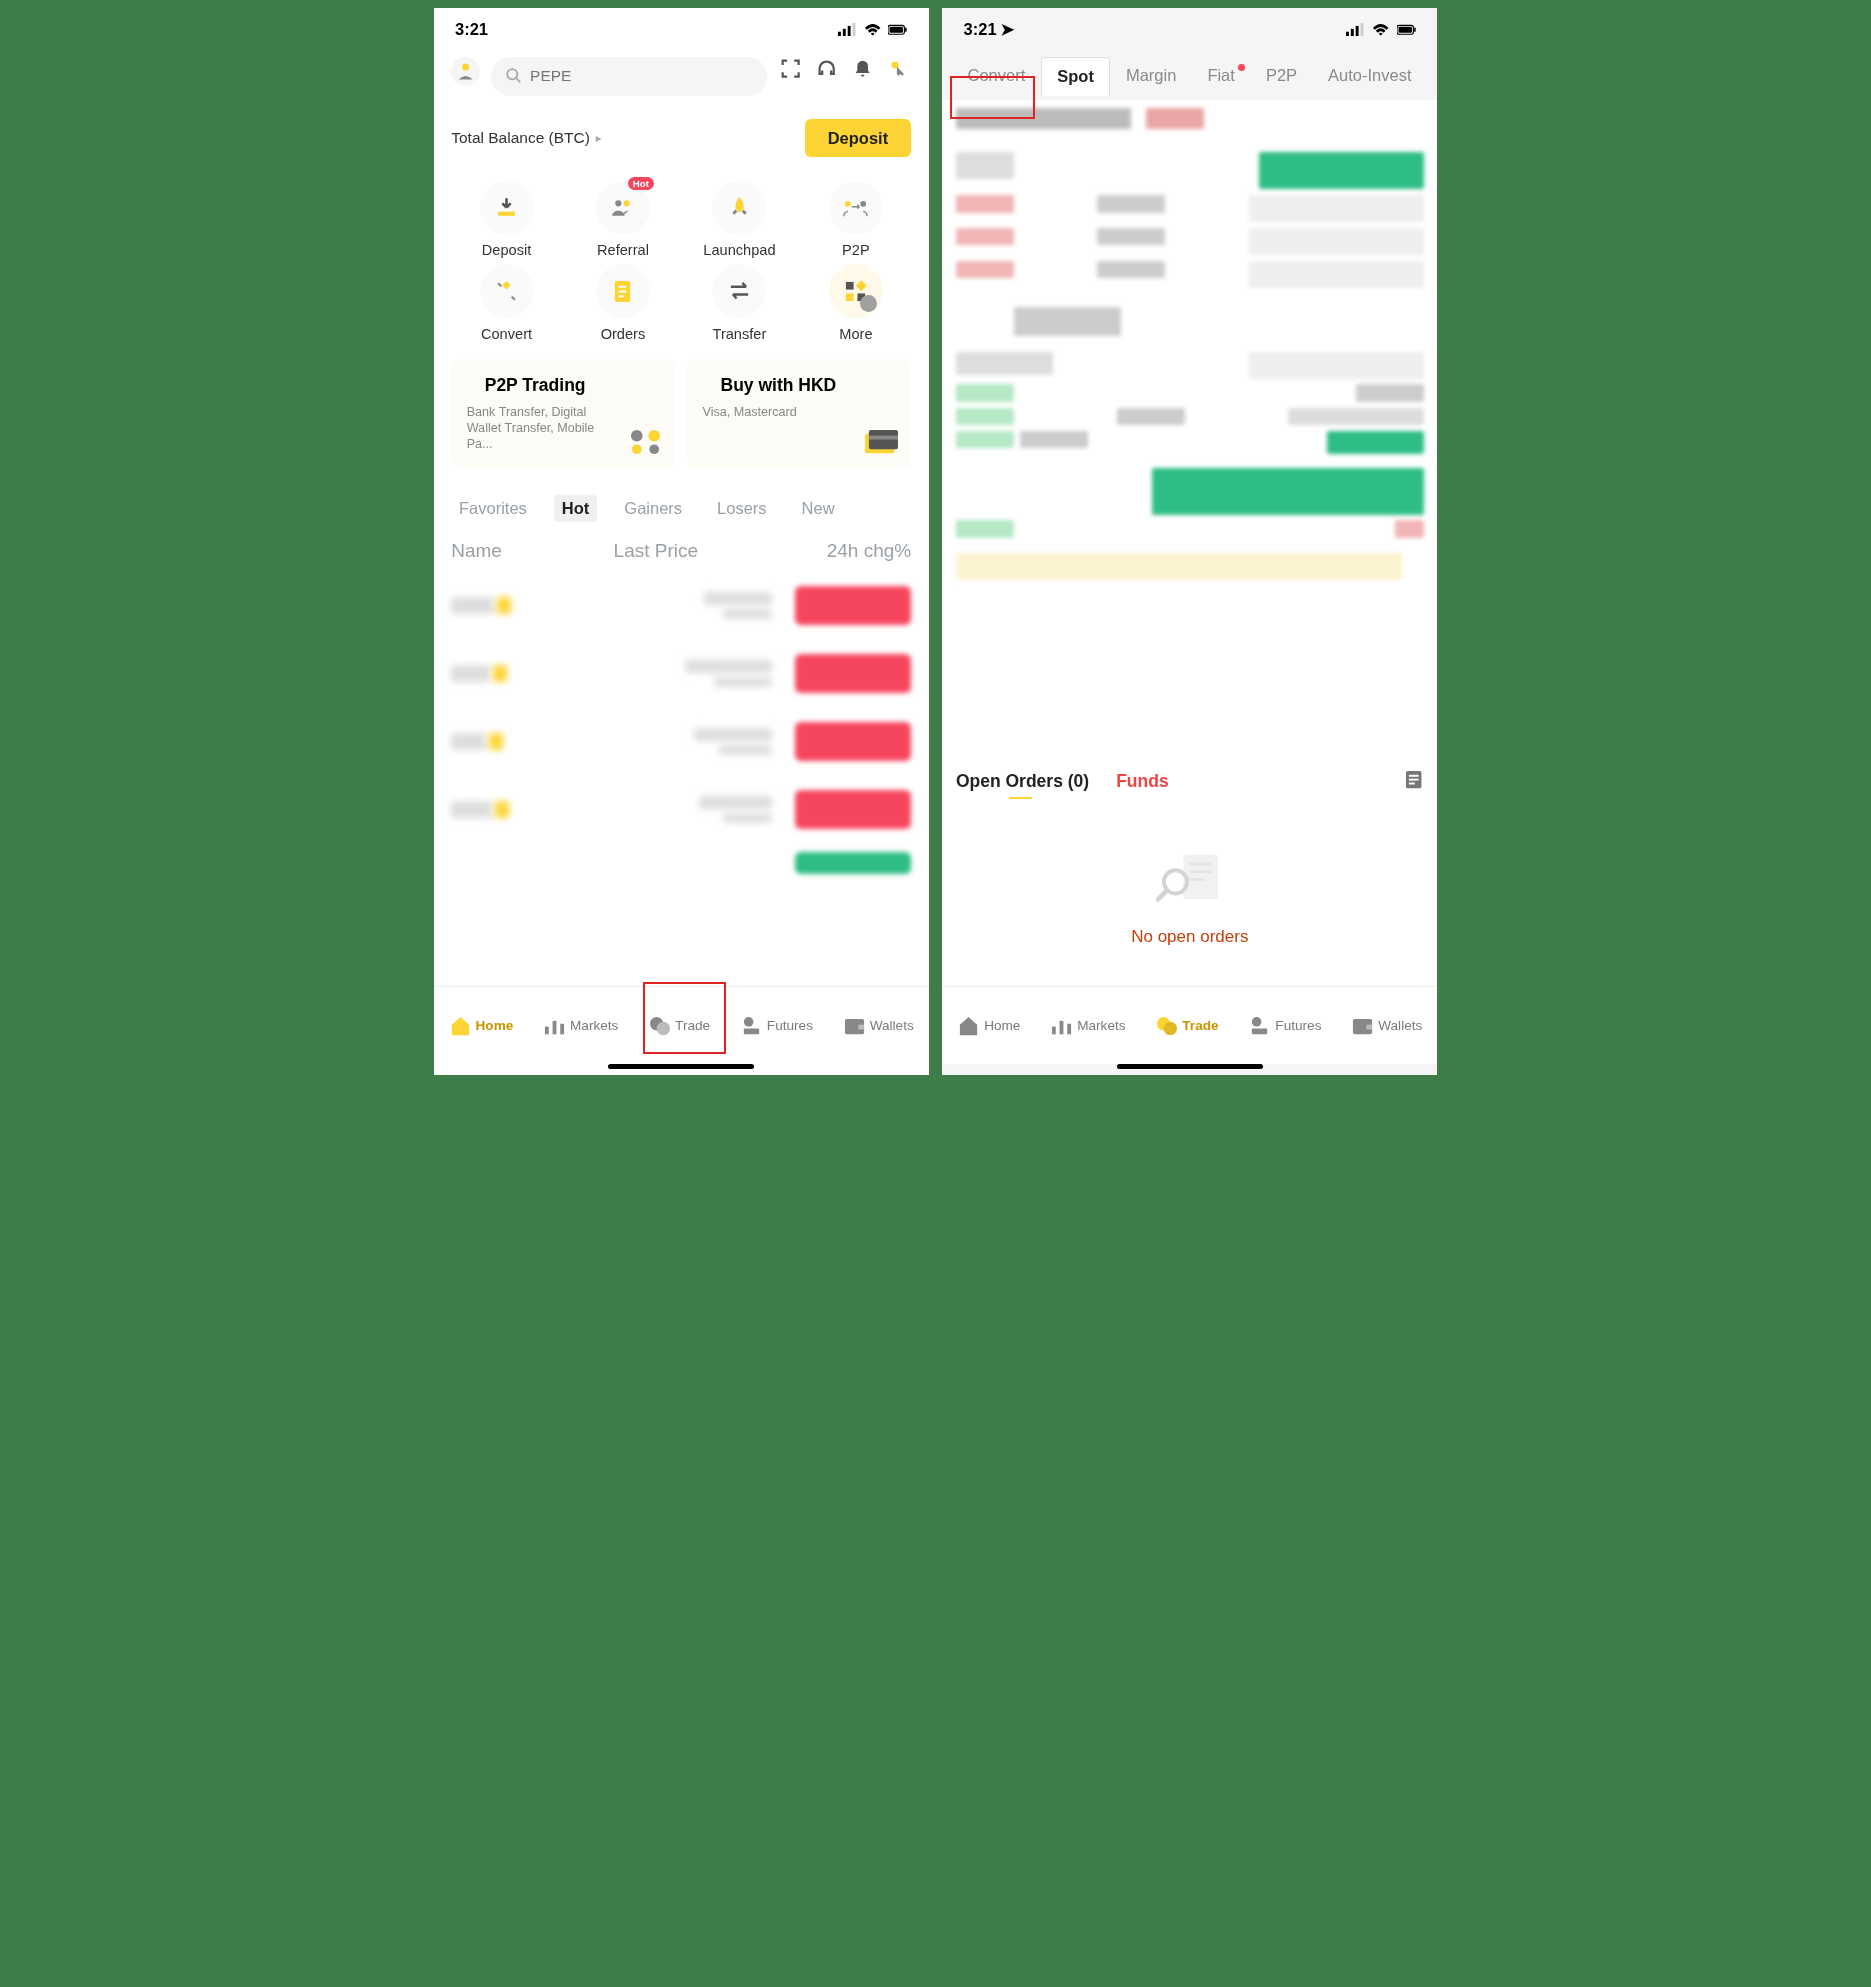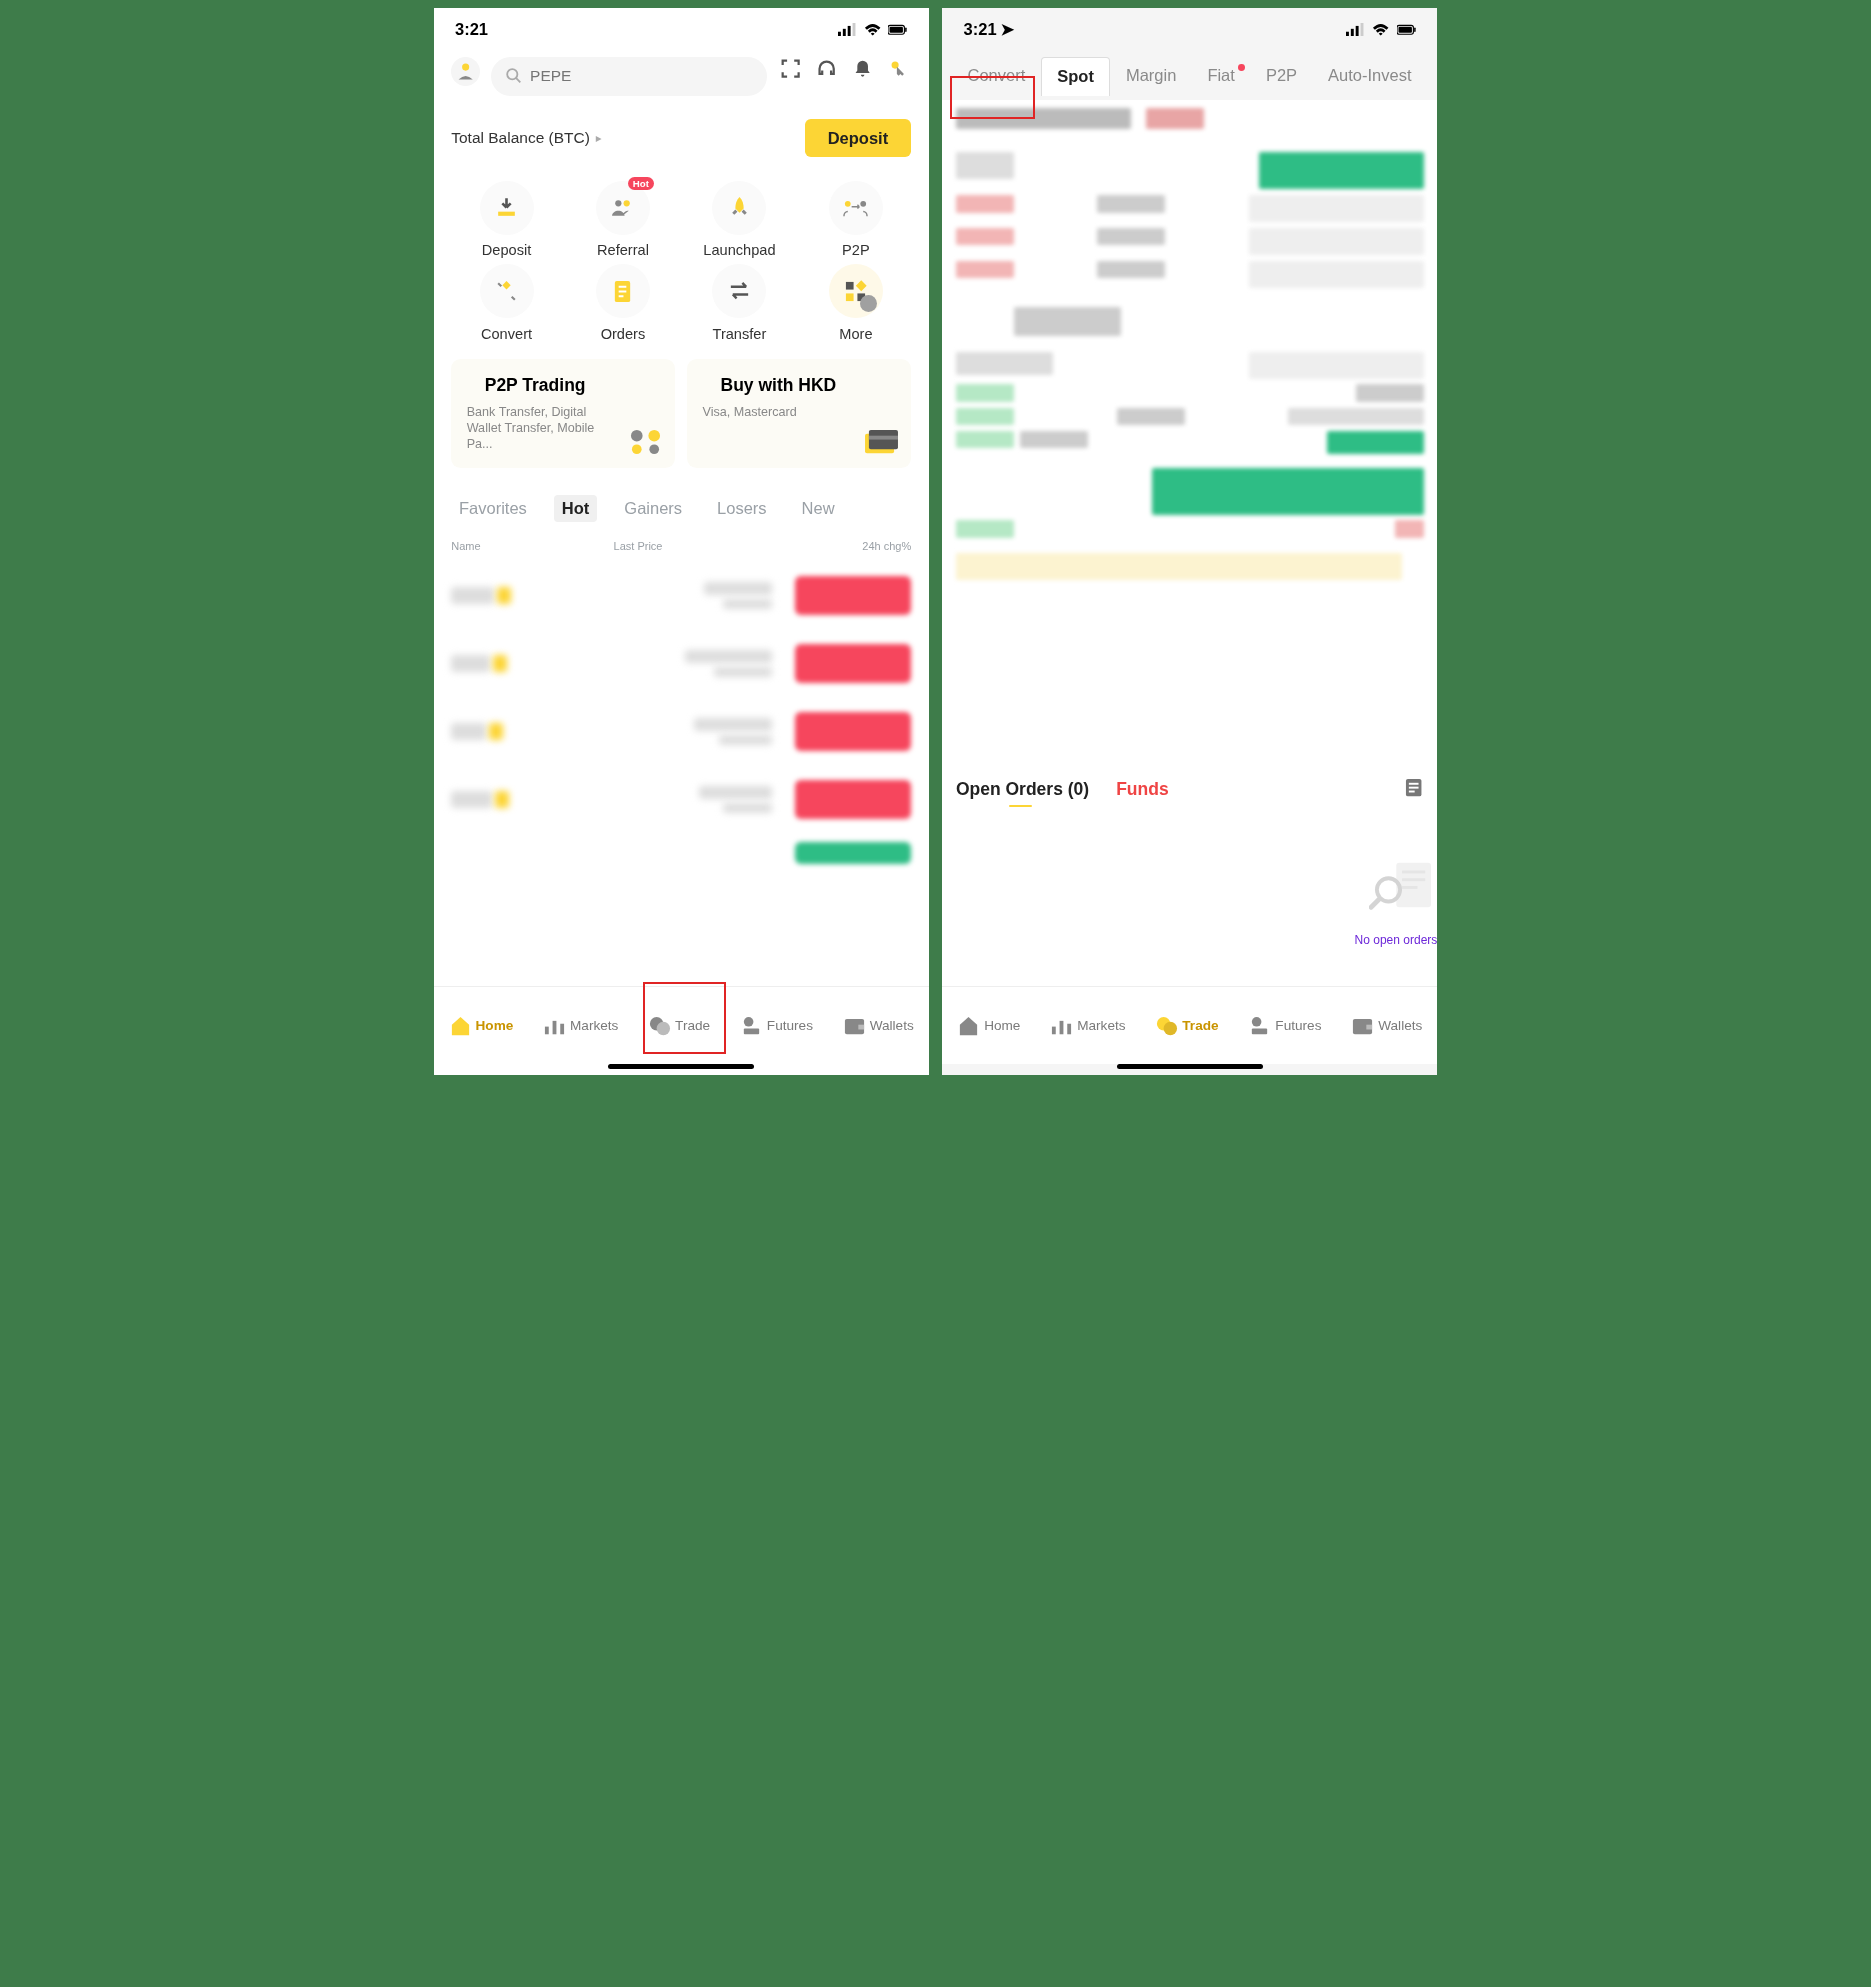--- a/index.html
+++ b/index.html
@@ -71,21 +71,21 @@
   .promo-title { font-weight:700; font-size:17.5px; margin-bottom:7.8px;margin-left:18px; }
   .promo-sub { font-size:12.6px; color:#888; line-height:1.3; max-width:70%; }
   .promo-icon { position:absolute; right:11.6px; bottom:11.6px; width:37px; height:31px; }
 
   
   .market-tabs { display:flex; gap:19.4px; padding:17.5px 17.5px 7.8px 17.5px; font-size:16.5px; color:#9aa0a6; overflow:hidden; }
   .market-tab { cursor:pointer; padding:3.9px 7.8px; }
   .market-tab.active { background:#f0f0f0; color:#222; font-weight:600; border-radius:3.9px; }
 
   
-  .market-header { display:flex; padding:9.7px 17.5px; font-size:11px; color:#9aa0a6; }
+  .market-header { display:flex; padding:9.7px 17.5px; font-size:19px; color:#9aa0a6; }
   .mh-name { flex:1.2; }
   .mh-price { flex:1.2; text-align:left; }
   .mh-chg { flex:1; text-align:right; }
 
   
   .market-rows { flex:1; overflow:hidden; padding:0 17.5px; }
   .market-row { display:flex; align-items:center; height:68px; gap:9.7px; }
   .blur-block { background:#ddd; filter:blur(3.9px); border-radius:2.9px; }
   .mrow-name { flex:1.2; display:flex; gap:2.9px; }
   .mrow-price { flex:1.2; text-align:right; display:flex; flex-direction:column; align-items:flex-end; gap:3.9px; }
@@ -114,21 +114,21 @@
   .pixelated { display:flex; flex-direction:column; gap:5.8px; }
   .px-row { display:flex; gap:5.8px; }
   .px { filter:blur(1.9px); border-radius:1.9px; }
 
   .orders-tabs { display:flex; gap:27px; padding:17.5px 13.6px 5.8px 13.6px; align-items:center; }
   .orders-tab { font-size:17.5px; color:#ef4444; cursor:pointer;font-weight:bold; }
   .orders-tab.active { color:#222; font-weight:700; position:relative; }
   .orders-tab.active::after { content:""; position:absolute; left:40%; bottom:-7.8px; width:23px; height:2.9px; background:#fcd535; border-radius:1.9px; }
   .orders-doc-icon { margin-left:auto; color:#666; }
 
-  .no-orders { text-align:right; padding:49px 0 39px 0; color:#6d28d9; font-size:12px; }
+  .no-orders { text-align:center; padding:49px 0 39px 0; color:#c2410c; font-size:17px; }
   .no-orders-icon { width:68px; height:58px; margin:0 auto 15.5px auto; opacity:.5; }
 
   .chart-row { display:flex; justify-content:space-between; align-items:center; padding:13.6px 15.5px; border-top:1px solid #eee; font-size:15.5px; color:#333; }
 </style>
 </head>
 <body>
 
 <div class="phone">
   <div class="status-bar">
     <span>3:21</span>

